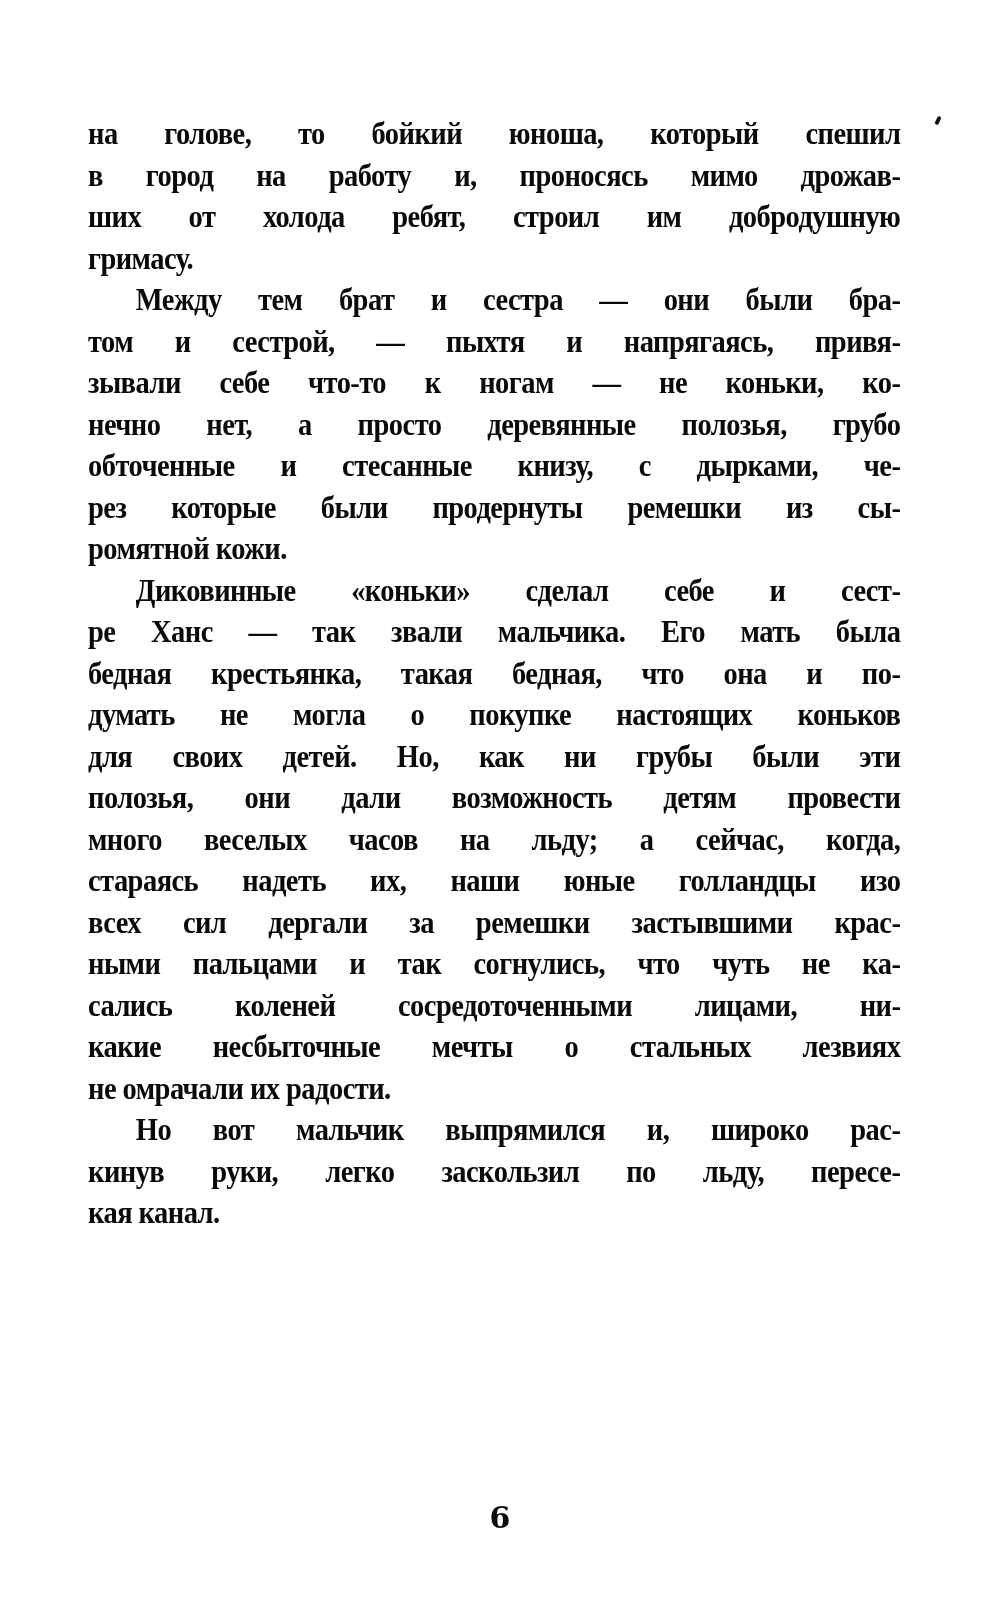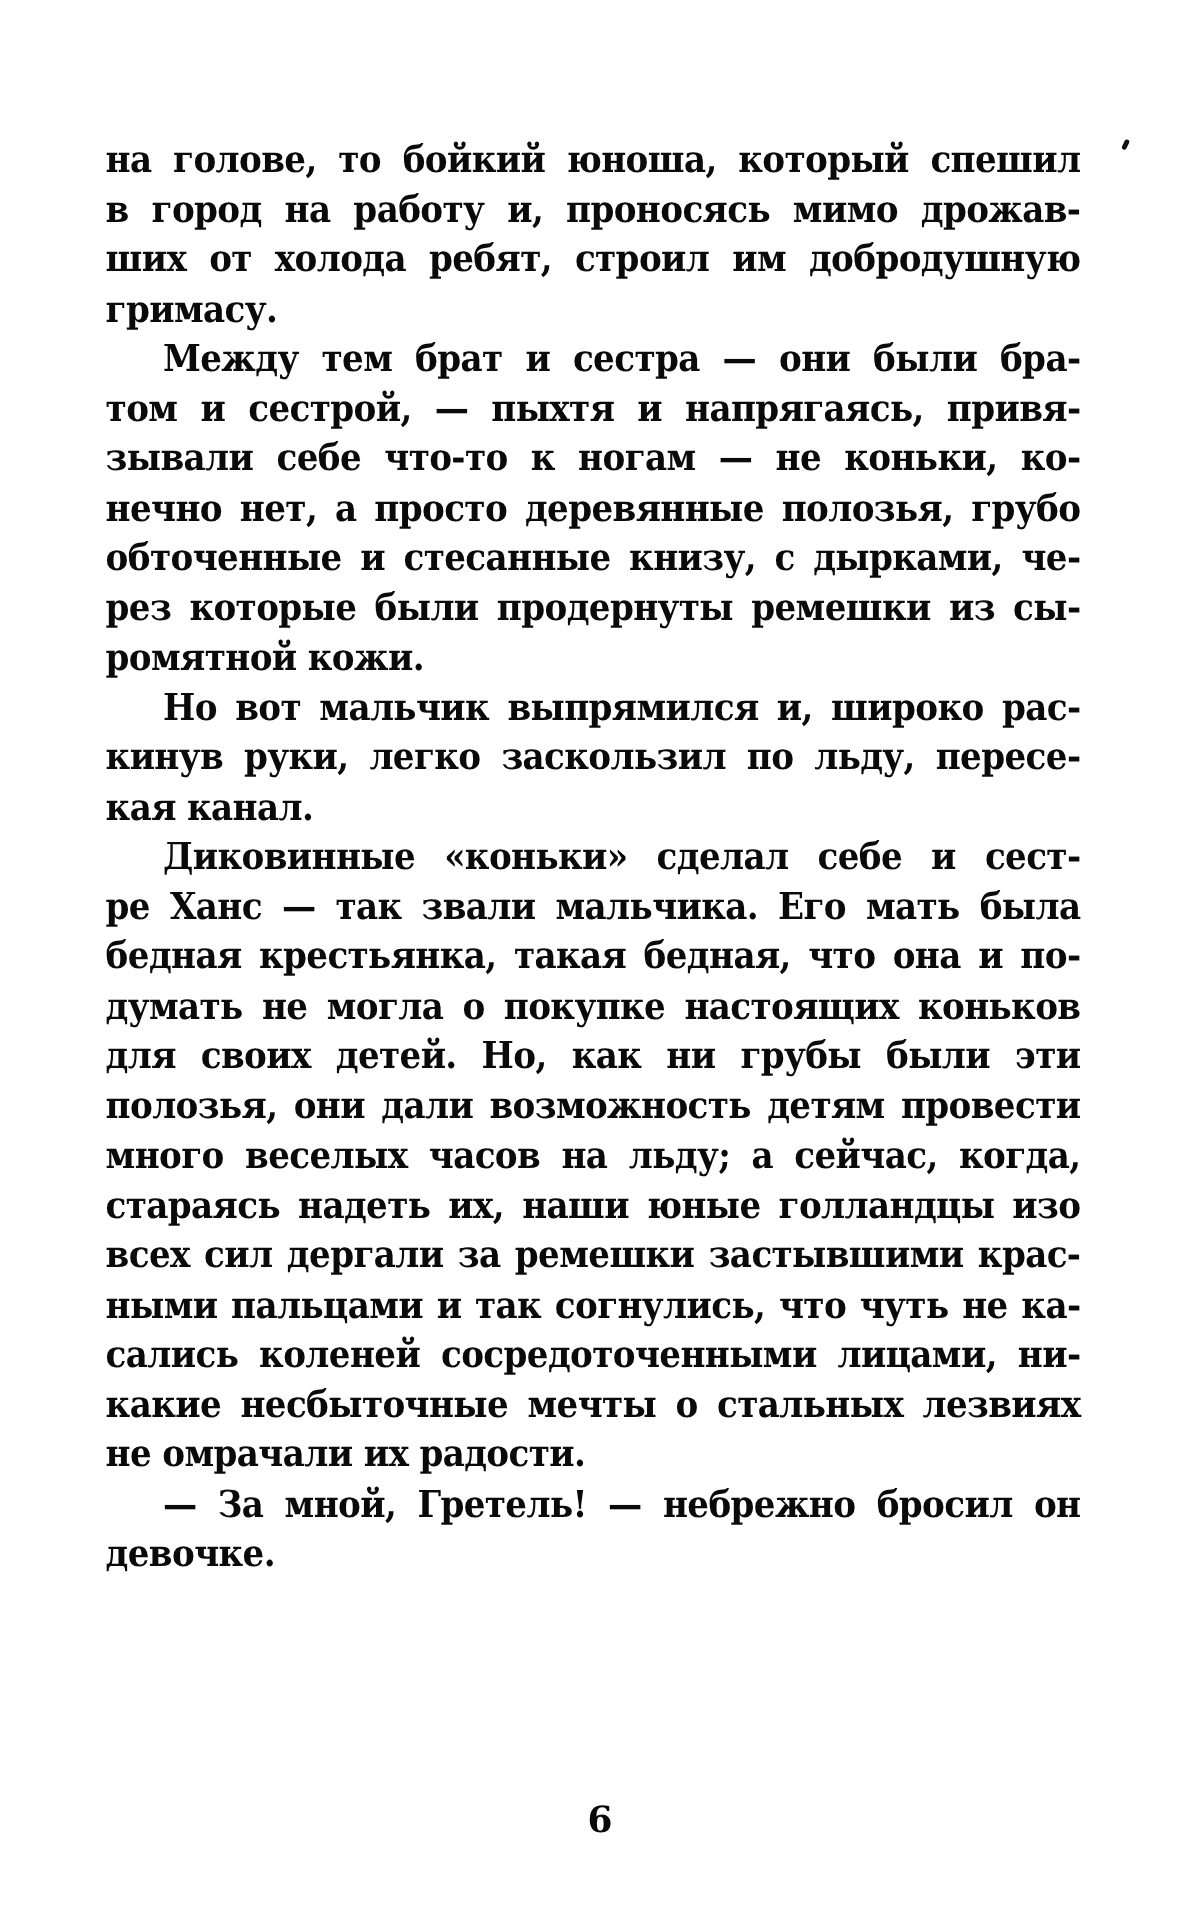--- a/index.html
+++ b/index.html
@@ -20,20 +20,21 @@
     left: 0; top: 0;
     width: 1000px;
     height: 1607px;
     background: #ffffff;
   }
   .text-block {
     position: absolute;
     left: 88px;
     top: 113px;
     width: 812px;
+    font-family: Liberation Serif, serif;
   }
   .line {
     display: block;
     height: 41.5px;
     line-height: 41.5px;
     font-size: 31px;
     font-weight: bold;
     white-space: nowrap;
     text-align: justify;
     text-align-last: justify;
@@ -90,42 +91,38 @@
       <span class="line indent">Между тем брат и сестра — они были бра-</span>
       <span class="line">том и сестрой, — пыхтя и напрягаясь, привя-</span>
       <span class="line">зывали себе что-то к ногам — не коньки, ко-</span>
       <span class="line">нечно нет, а просто деревянные полозья, грубо</span>
       <span class="line">обточенные и стесанные книзу, с дырками, че-</span>
       <span class="line">рез которые были продернуты ремешки из сы-</span>
       <span class="line last">ромятной кожи.</span>
     </div>
 
     <div>
-      <span class="line indent">Но вот мальчик выпрямился и, широко рас-</span>
-      <span class="line">кинув руки, легко заскользил по льду, пересе-</span>
-      <span class="line last">кая канал.</span>
-    </div>
-
-    <div>
       <span class="line indent">Диковинные «коньки» сделал себе и сест-</span>
       <span class="line">ре Ханс — так звали мальчика. Его мать была</span>
       <span class="line">бедная крестьянка, такая бедная, что она и по-</span>
       <span class="line">думать не могла о покупке настоящих коньков</span>
       <span class="line">для своих детей. Но, как ни грубы были эти</span>
       <span class="line">полозья, они дали возможность детям провести</span>
       <span class="line">много веселых часов на льду; а сейчас, когда,</span>
       <span class="line">стараясь надеть их, наши юные голландцы изо</span>
       <span class="line">всех сил дергали за ремешки застывшими крас-</span>
       <span class="line">ными пальцами и так согнулись, что чуть не ка-</span>
       <span class="line">сались коленей сосредоточенными лицами, ни-</span>
       <span class="line">какие несбыточные мечты о стальных лезвиях</span>
       <span class="line last">не омрачали их радости.</span>
     </div>
 
     <div>
-      <span class="line indent">— За мной, Гретель! — небрежно бросил он</span>
-      <span class="line last">девочке.</span>
+      <span class="line indent">Но вот мальчик выпрямился и, широко рас-</span>
+      <span class="line">кинув руки, легко заскользил по льду, пересе-</span>
+      <span class="line last">кая канал.</span>
     </div>
+
 
   </div>
 
   <div class="page-number">6</div>
 </div>
 
 </body></html>

